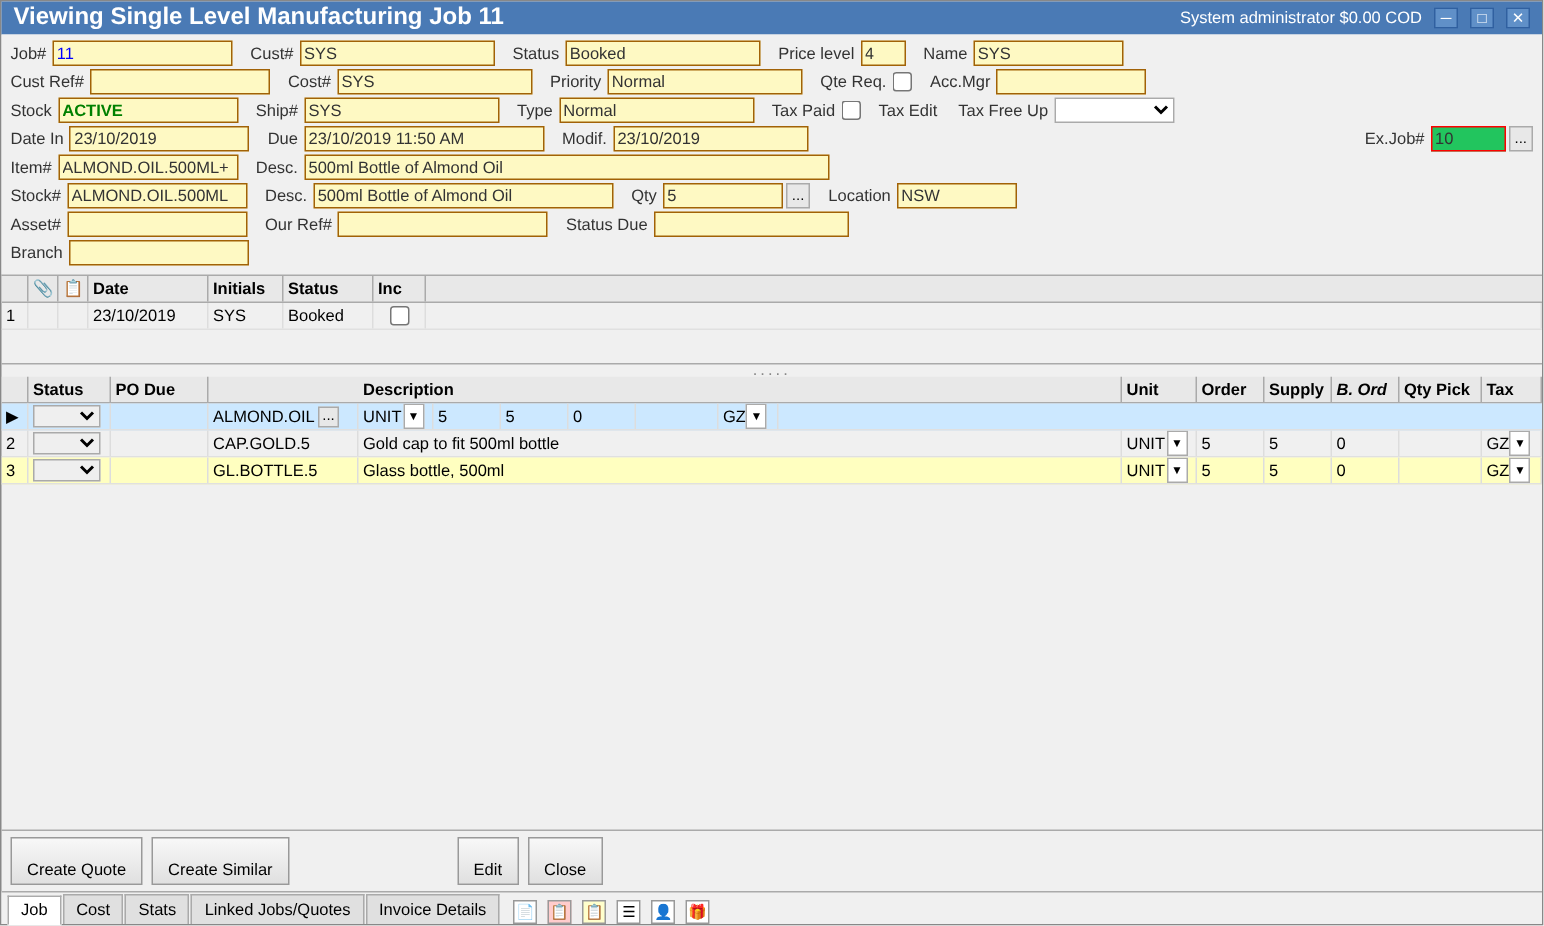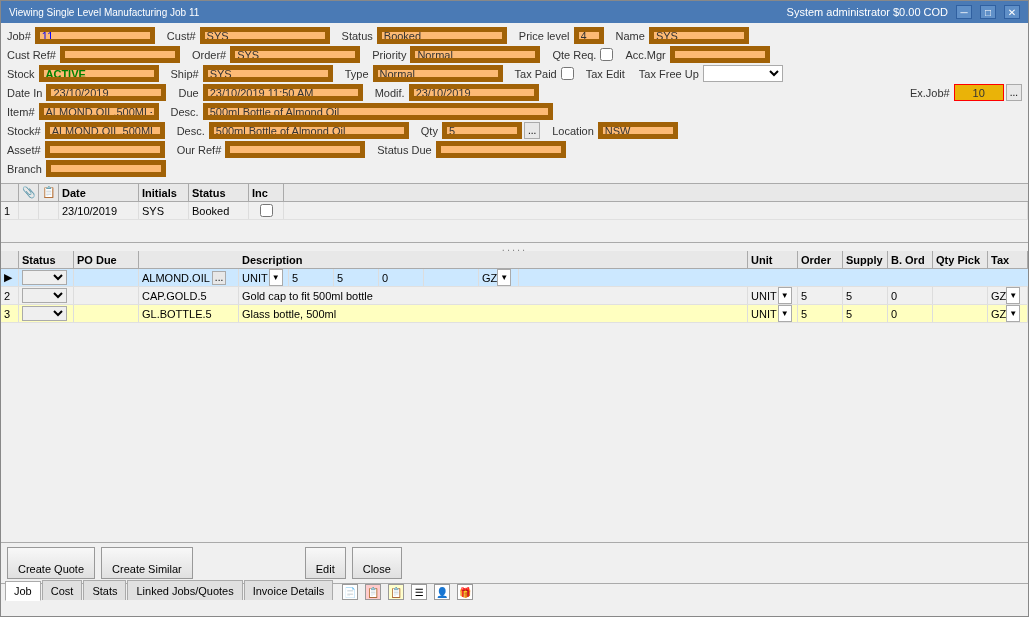--- a/index.html
+++ b/index.html
@@ -1,50 +1,50 @@
 <!DOCTYPE html>
 <html><head>
   <meta charset="utf-8">
   <style>
     * { box-sizing: border-box; margin: 0; padding: 0; font-family: Arial, sans-serif; font-size: 11px; }
     body { background: #f0f0f0; width: 1029px; height: 617px; overflow: hidden; }
     
     .window { width: 1029px; height: 617px; background: #f0f0f0; border: 1px solid #888; display: flex; flex-direction: column; }
     
     .title-bar { background: #4a7ab5; color: white; padding: 4px 8px; display: flex; justify-content: space-between; align-items: center; height: 22px; flex-shrink: 0; }
-    .title-bar-title { font-weight: normal; font-size: 10px; }
+    .title-bar-title { font-weight: bold; font-size: 16px; }
     .title-bar-right { display: flex; align-items: center; gap: 8px; font-size: 11px; }
     .title-bar-btn { background: #6090c8; border: 1px solid #3060a0; color: white; width: 16px; height: 14px; display: flex; align-items: center; justify-content: center; cursor: pointer; font-size: 10px; }
     
     .form-area { background: #f0f0f0; padding: 4px 6px; flex-shrink: 0; }
     
     .form-row { display: flex; align-items: center; margin-bottom: 2px; gap: 2px; }
     
     .field-label { color: #333; min-width: fit-content; white-space: nowrap; padding-right: 2px; }
-    .field-input { border: 5px solid #a16207; background: #fdba74; height: 17px; padding: 1px 2px; color: #333; }
+    .field-input { border: 1px solid #a16207; background: #fef9c3; height: 17px; padding: 1px 2px; color: #333; }
     .field-input.blue-text { color: blue; }
     .field-input.green-text { color: green; font-weight: bold; }
-    .field-input.highlight { border: 1px solid red; background: #eab308; text-align: center; }
+    .field-input.highlight { border: 1px solid red; background: #22c55e; }
     .top-grid { height: 80px; border-top: 1px solid #aaa; border-bottom: 1px solid #aaa; overflow: hidden; }
     
     .grid-header { display: flex; background: #e8e8e8; border-bottom: 1px solid #aaa; height: 18px; align-items: center; }
     .grid-header-cell { border-right: 1px solid #aaa; padding: 1px 3px; font-weight: bold; height: 100%; display: flex; align-items: center; overflow: hidden; }
     
     .grid-row { display: flex; align-items: center; height: 18px; border-bottom: 1px solid #e0e0e0; }
     .grid-row.selected { background: #cce8ff; }
     .grid-cell { border-right: 1px solid #ddd; padding: 1px 3px; height: 100%; display: flex; align-items: center; overflow: hidden; white-space: nowrap; }
     
     .resizer-row { height: 8px; display: flex; align-items: center; justify-content: center; cursor: ns-resize; color: #888; letter-spacing: 2px; font-size: 10px; }
     
     
     .bottom-area { flex-shrink: 0; border-top: 1px solid #aaa; }
     .button-row { padding: 4px 6px; display: flex; gap: 6px; align-items: center; }
     .btn { height: 16px; padding: 15px 10px; border: 1px solid #999; background: linear-gradient(to bottom, #f8f8f8, #e0e0e0); cursor: pointer; font-size: 11px; }
     
-    .tab-row { display: flex; border-top: 1px solid #aaa; background: #f0f0f0; padding: 16px 4px; align-items: flex-end; height: 22px; gap: 1px; }
+    .tab-row { display: flex; border-top: 1px solid #aaa; background: #f0f0f0; padding: 0 4px; align-items: flex-end; height: 22px; gap: 1px; }
     .tab { height: 20px; padding: 0 8px; border: 1px solid #aaa; border-bottom: none; background: #e0e0e0; cursor: pointer; display: flex; align-items: center; font-size: 11px; }
     .tab.active { background: white; border-bottom: 1px solid white; margin-bottom: -1px; }
     .tab-icon { width: 16px; height: 16px; border: 1px solid #999; background: white; display: flex; align-items: center; justify-content: center; cursor: pointer; font-size: 10px; margin-left: 4px; }
     
     .dropdown-btn { background: white; border: 1px solid #aaa; height: 17px; width: 14px; display: flex; align-items: center; justify-content: center; cursor: pointer; font-size: 8px; flex-shrink: 0; }
     
     .ellipsis-btn { background: #e8e8e8; border: 1px solid #aaa; height: 17px; padding: 0 3px; cursor: pointer; font-size: 10px; flex-shrink: 0; }
     
     .select-dropdown { border: 1px solid #aaa; background: white; height: 17px; }
   </style>
@@ -79,21 +79,21 @@
       <input class="field-input" style="width: 30px;" value="4">
       <span style="width:8px;"></span>
       <span class="field-label">Name</span>
       <input class="field-input" style="width: 100px;" value="SYS">
     </div>
 
     <div class="form-row">
       <span class="field-label">Cust Ref#</span>
       <input class="field-input" style="width: 120px;" value="">
       <span style="width:8px;"></span>
-      <span class="field-label">Order#</span>
+      <span class="field-label">Cost#</span>
       <input class="field-input" style="width: 130px;" value="SYS">
       <span style="width:8px;"></span>
       <span class="field-label">Priority</span>
       <input class="field-input" style="width: 130px;" value="Normal">
       <span style="width:8px;"></span>
       <span class="field-label">Qte Req.</span>
       <input type="checkbox" style="">
       <span style="width:8px;"></span>
       <span class="field-label">Acc.Mgr</span>
       <input class="field-input" style="width: 100px;" value="">
@@ -209,21 +209,21 @@
   <div style="flex:1; overflow:hidden; display:flex; flex-direction:column;">
     <div class="grid-header">
       <div class="grid-header-cell" style="width:18px;"></div>
       <div class="grid-header-cell" style="width:55px;">Status</div>
       <div class="grid-header-cell" style="width:65px;">PO Due</div>
       <div class="grid-header-cell" style="width:100px;margin-top:36px;">Stock Code</div>
       <div class="grid-header-cell" style="flex:1;">Description</div>
       <div class="grid-header-cell" style="width:50px;">Unit</div>
       <div class="grid-header-cell" style="width:45px;">Order</div>
       <div class="grid-header-cell" style="width:45px;">Supply</div>
-      <div class="grid-header-cell" style="width:45px;">B. Ord</div>
+      <div class="grid-header-cell" style="width:45px;font-style:italic;">B. Ord</div>
       <div class="grid-header-cell" style="width:55px;">Qty Pick</div>
       <div class="grid-header-cell" style="width:40px;">Tax</div>
     </div>
 
     <div class="grid-row selected">
       <div class="grid-cell" style="width:18px;">▶</div>
       <div class="grid-cell" style="width:55px;">
         <select style="width:45px;height:15px;font-size:10px;border:1px solid #aaa;"></select>
       </div>
       <div class="grid-cell" style="width:65px;"></div>

